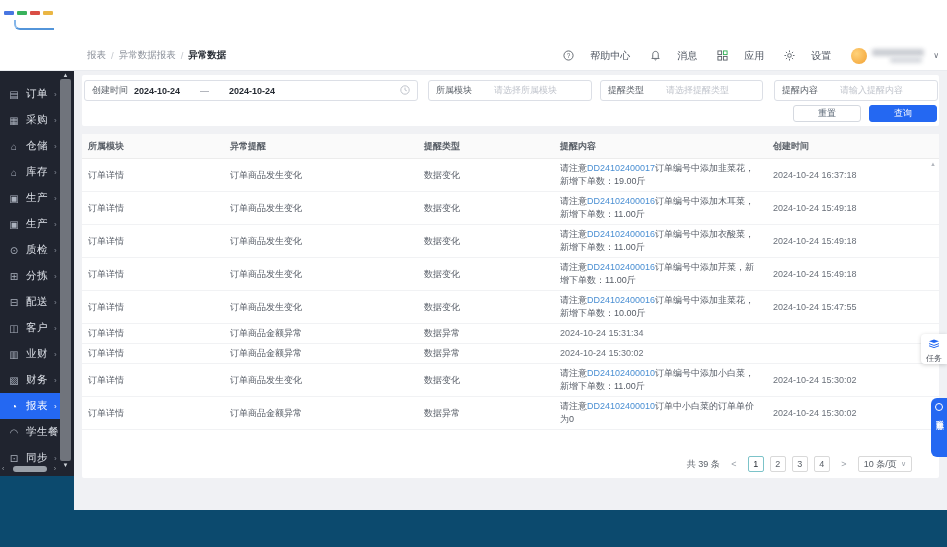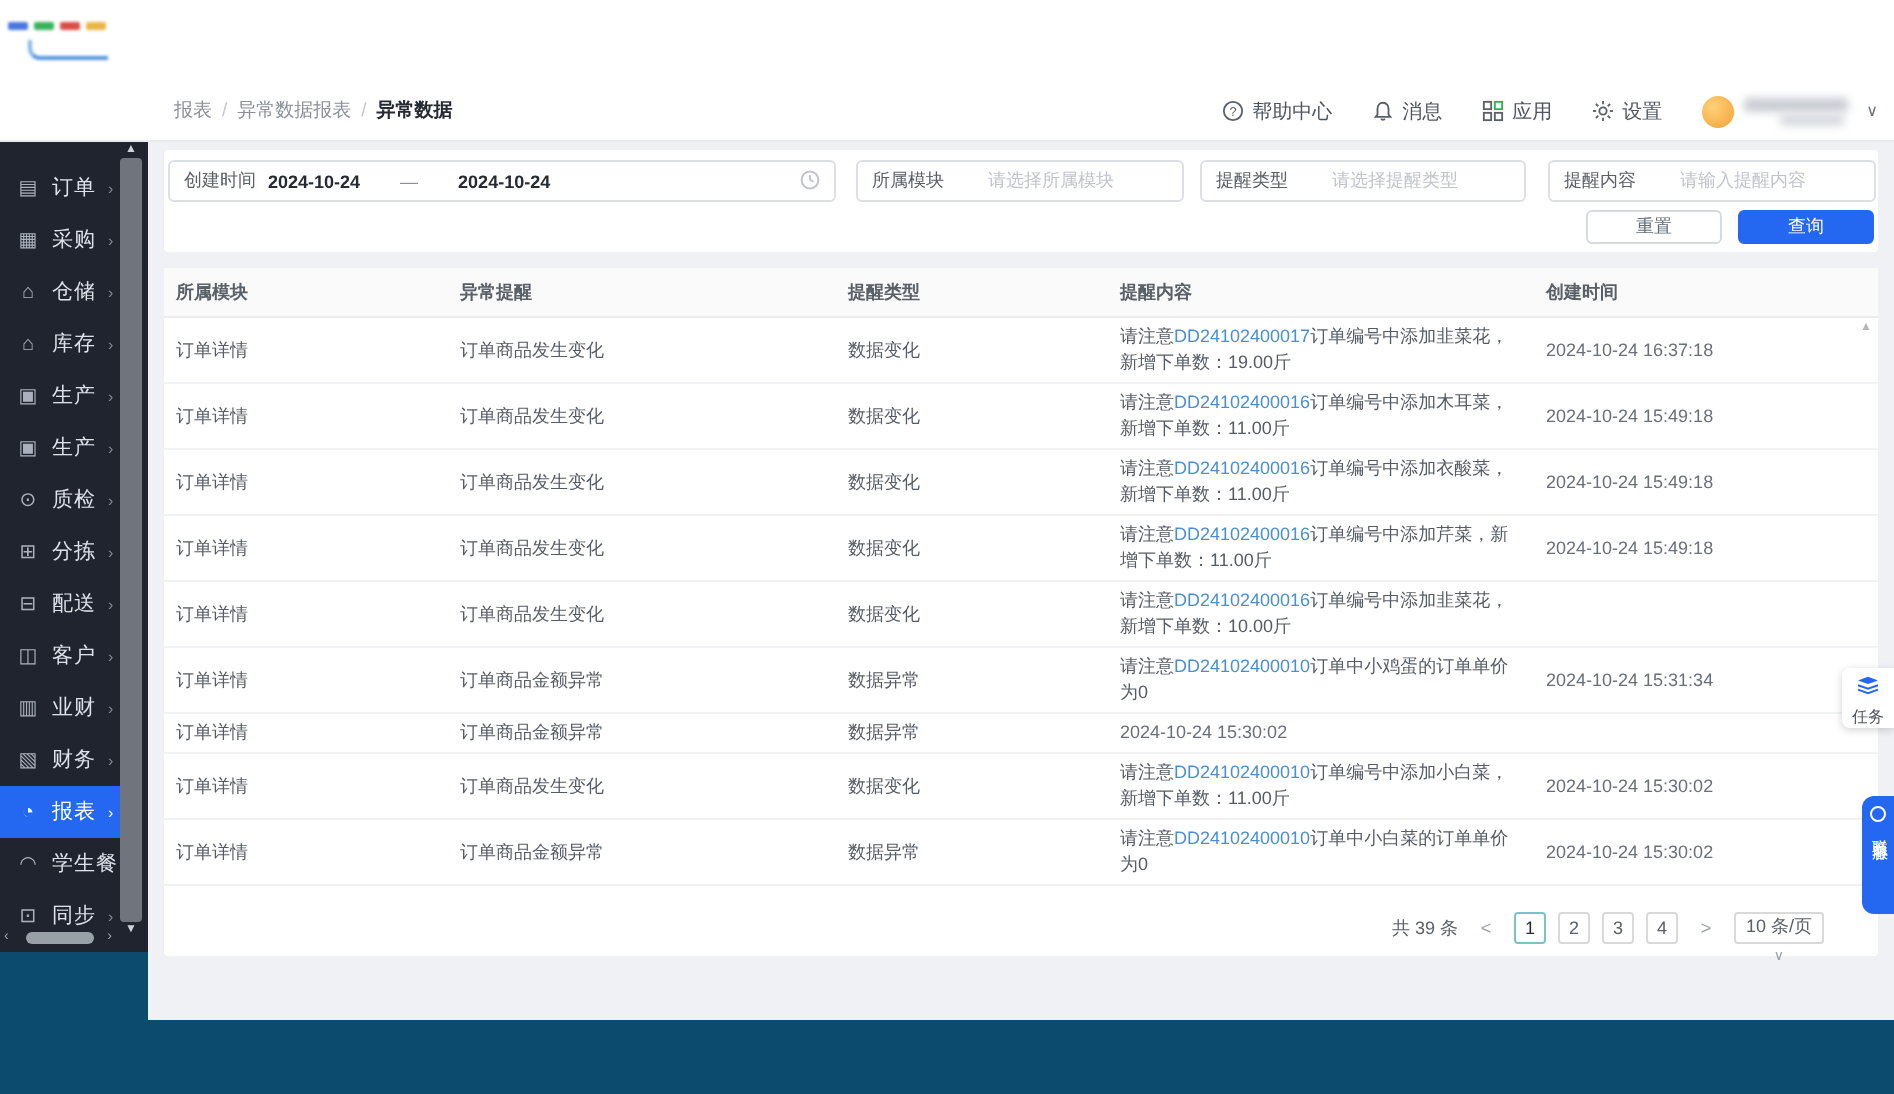--- a/index.html
+++ b/index.html
@@ -16,21 +16,21 @@
       border-left:2px solid #7fb3e8; border-bottom:2px solid #4a90d9; border-radius:0 0 0 6px; }
 
   
   .header { position:absolute; left:0; top:40px; width:947px; height:31px; background:#fff;
       border-bottom:1px solid #e9ebef; display:flex; align-items:center; }
   .breadcrumb { position:absolute; left:87px; top:0; height:31px; display:flex; align-items:center;
       gap:5px; font-size:9.5px; color:#8a8f99; }
   .breadcrumb .sep { color:#c3c7cd; }
   .breadcrumb .current { color:#262b33; font-weight:bold; }
   .h-actions { position:absolute; right:8px; top:0; height:31px; display:flex; align-items:center; gap:20px; }
-  .h-item { display:flex; align-items:center; gap:4px; font-size:10px; color:#4e5560; cursor:pointer; }
+  .h-item { display:flex; align-items:center; gap:16px; font-size:10px; color:#4e5560; cursor:pointer; }
   .h-item svg { display:block; }
   .user { display:flex; align-items:center; gap:5px; cursor:pointer; }
   .avatar { width:16px; height:16px; border-radius:50%; background:radial-gradient(circle at 35% 35%, #ffd27a, #f2a133); }
   .blurwrap { position:relative; width:56px; height:16px; }
   .blur1 { position:absolute; left:0; top:1px; width:52px; height:7px; background:#c9ccd2; border-radius:2px; filter:blur(2px); }
   .blur2 { position:absolute; left:18px; top:9px; width:32px; height:6px; background:#d6d9de; border-radius:2px; filter:blur(2px); }
   .caret { font-size:8px; color:#6b717c; }
 
   
   .sidebar { position:absolute; left:0; top:71px; width:74px; height:405px; background:#20242f; }
@@ -85,21 +85,21 @@
   .tb-up,.tb-down { position:absolute; right:2px; font-size:6px; color:#b3b7be; width:8px; text-align:center; cursor:pointer; }
   .tb-up { top:2px; } .tb-down { bottom:2px; }
 
   .pager { height:28px; display:flex; align-items:center; justify-content:flex-end; gap:6px; padding-right:27px;
       font-size:9px; color:#5a6068; }
   .pg { min-width:16px; height:16px; border:1px solid #d9d9d9; border-radius:2px; background:#fff; color:#5a6068;
       font-size:9px; display:flex; align-items:center; justify-content:center; cursor:pointer; font-family:inherit; padding:0 3px; }
   .pg.nav { border-color:transparent; color:#9aa0a8; }
   .pg.active { border-color:#7cc3c9; color:#262b33; }
   .psize { height:16px; border:1px solid #d9d9d9; border-radius:2px; display:flex; align-items:center;
-      gap:4px; padding:0 5px; cursor:pointer; color:#5a6068;flex-direction:column; }
+      gap:4px; padding:0 5px; cursor:pointer; color:#5a6068; }
   .psize .caret { font-size:7px; color:#9aa0a8; }
 
   
   .task-tab { position:absolute; right:0; top:334px; width:26px; height:30px; background:#fff;
       border-radius:4px 0 0 4px; box-shadow:0 1px 4px rgba(0,0,0,.18); display:flex; flex-direction:column;
       align-items:center; justify-content:center; gap:1px; cursor:pointer; }
   .task-tab .t-label { font-size:8px; color:#51565f; }
   .service-tab { position:absolute; right:0; top:398px; width:16px; height:59px; background:#2468f2;
       border-radius:6px 0 0 6px; display:flex; flex-direction:column; align-items:center; padding-top:5px; gap:2px; cursor:pointer; }
   .service-tab .ring { width:8px; height:8px; border:1px solid #fff; border-radius:50%; }
@@ -348,26 +348,26 @@
           <span class="td">订单商品发生变化</span>
           <span class="td">数据变化</span>
           <span class="td"><span>请注意</span><span class="link">DD24102400016</span><span>订单编号中添加芹菜，新增下单数：11.00斤</span></span>
           <span class="td time">2024-10-24 15:49:18</span>
         </div>
         <div class="tr">
           <span class="td">订单详情</span>
           <span class="td">订单商品发生变化</span>
           <span class="td">数据变化</span>
           <span class="td"><span>请注意</span><span class="link">DD24102400016</span><span>订单编号中添加韭菜花，新增下单数：10.00斤</span></span>
+          <span class="td time">2024-10-24 15:47:55</span>
         </div>
         <div class="tr">
           <span class="td">订单详情</span>
           <span class="td">订单商品金额异常</span>
           <span class="td">数据异常</span>
-          <span class="td"><span>请注意</span><span class="link">DD24102400010</span><span>订单中小鸡蛋的订单单价为0</span></span>
           <span class="td time">2024-10-24 15:31:34</span>
         </div>
         <div class="tr">
           <span class="td">订单详情</span>
           <span class="td">订单商品金额异常</span>
           <span class="td">数据异常</span>
           <span class="td time">2024-10-24 15:30:02</span>
         </div>
         <div class="tr">
           <span class="td">订单详情</span>

